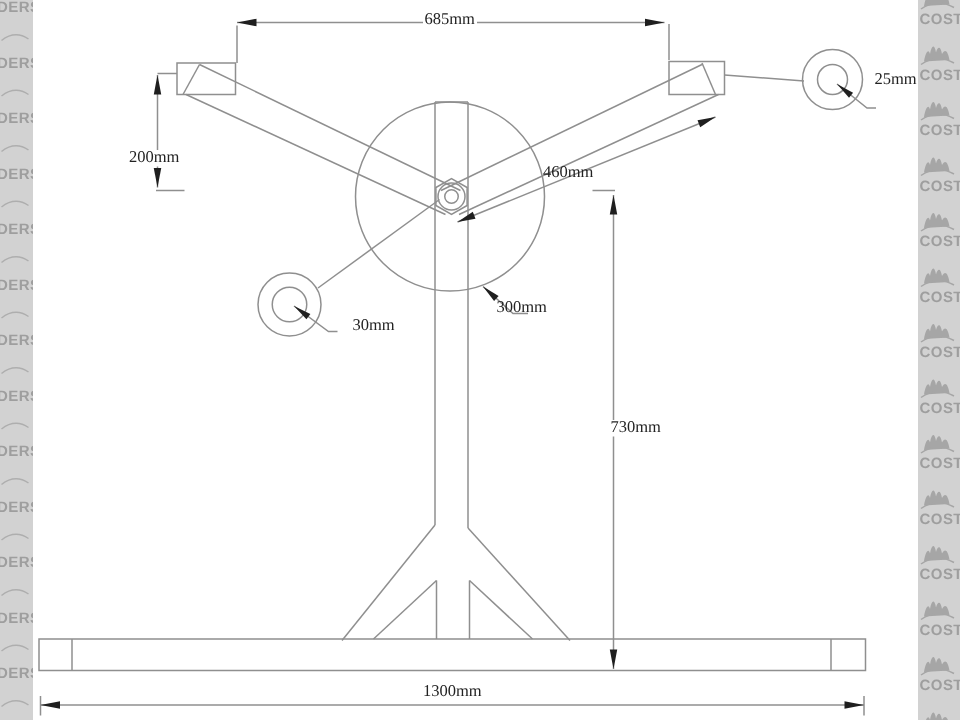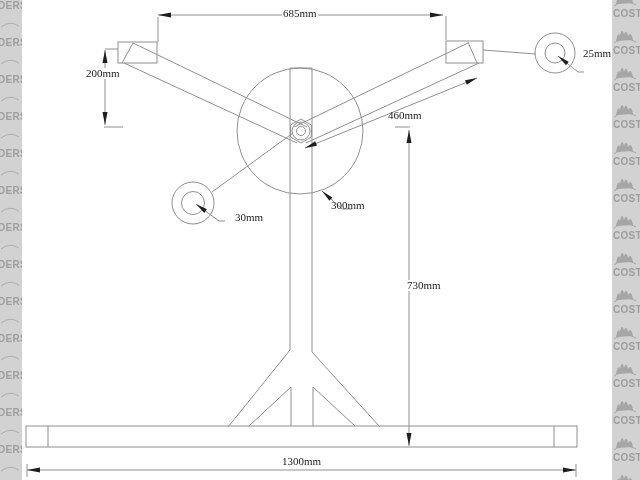--- a/index.html
+++ b/index.html
@@ -111,23 +111,23 @@
       <polygon points="576,470 563,467.5 563,472.5"></polygon>
       <polygon points="305,148 317,145.8 315.2,141.2"></polygon>
       <polygon points="477,78 466.8,84.8 465,80.2"></polygon>
       <polygon points="322,191 329.4,200.7 332.4,197.4"></polygon>
       <polygon points="196,204 204.3,212.9 206.9,209.3"></polygon>
       <polygon points="558,56 566,65.2 568.7,61.8"></polygon>
     </g>
   </svg>
 
   <span class="dim onLine" style="left:282px;top:8px">685mm</span>
-  <span class="dim onLine" style="left:85px;top:68px">200mm</span>
+  <span class="dim onLine" style="left:85px;top:100px">200mm</span>
   <span class="dim" style="left:583px;top:48px">25mm</span>
-  <span class="dim" style="left:388px;top:110px">460mm</span>
+  <span class="dim" style="left:362px;top:110px">460mm</span>
   <span class="dim" style="left:235px;top:212px">30mm</span>
   <span class="dim" style="left:331px;top:200px">300mm</span>
   <span class="dim onLine" style="left:406px;top:280px">730mm</span>
   <span class="dim onLine" style="left:281px;top:456px">1300mm</span>
 
   <div class="wm-strip wm-left">
     <div class="wm-col" id="wm-left-col" style="margin-top:1px">
         <div class="wm-tile"><span class="wm-text">DERS</span><svg class="wm-curve" width="20" height="8">
             <path d="M1,7 Q10,0 19,6" stroke="#aeaeae" fill="none"></path>
           </svg></div>

